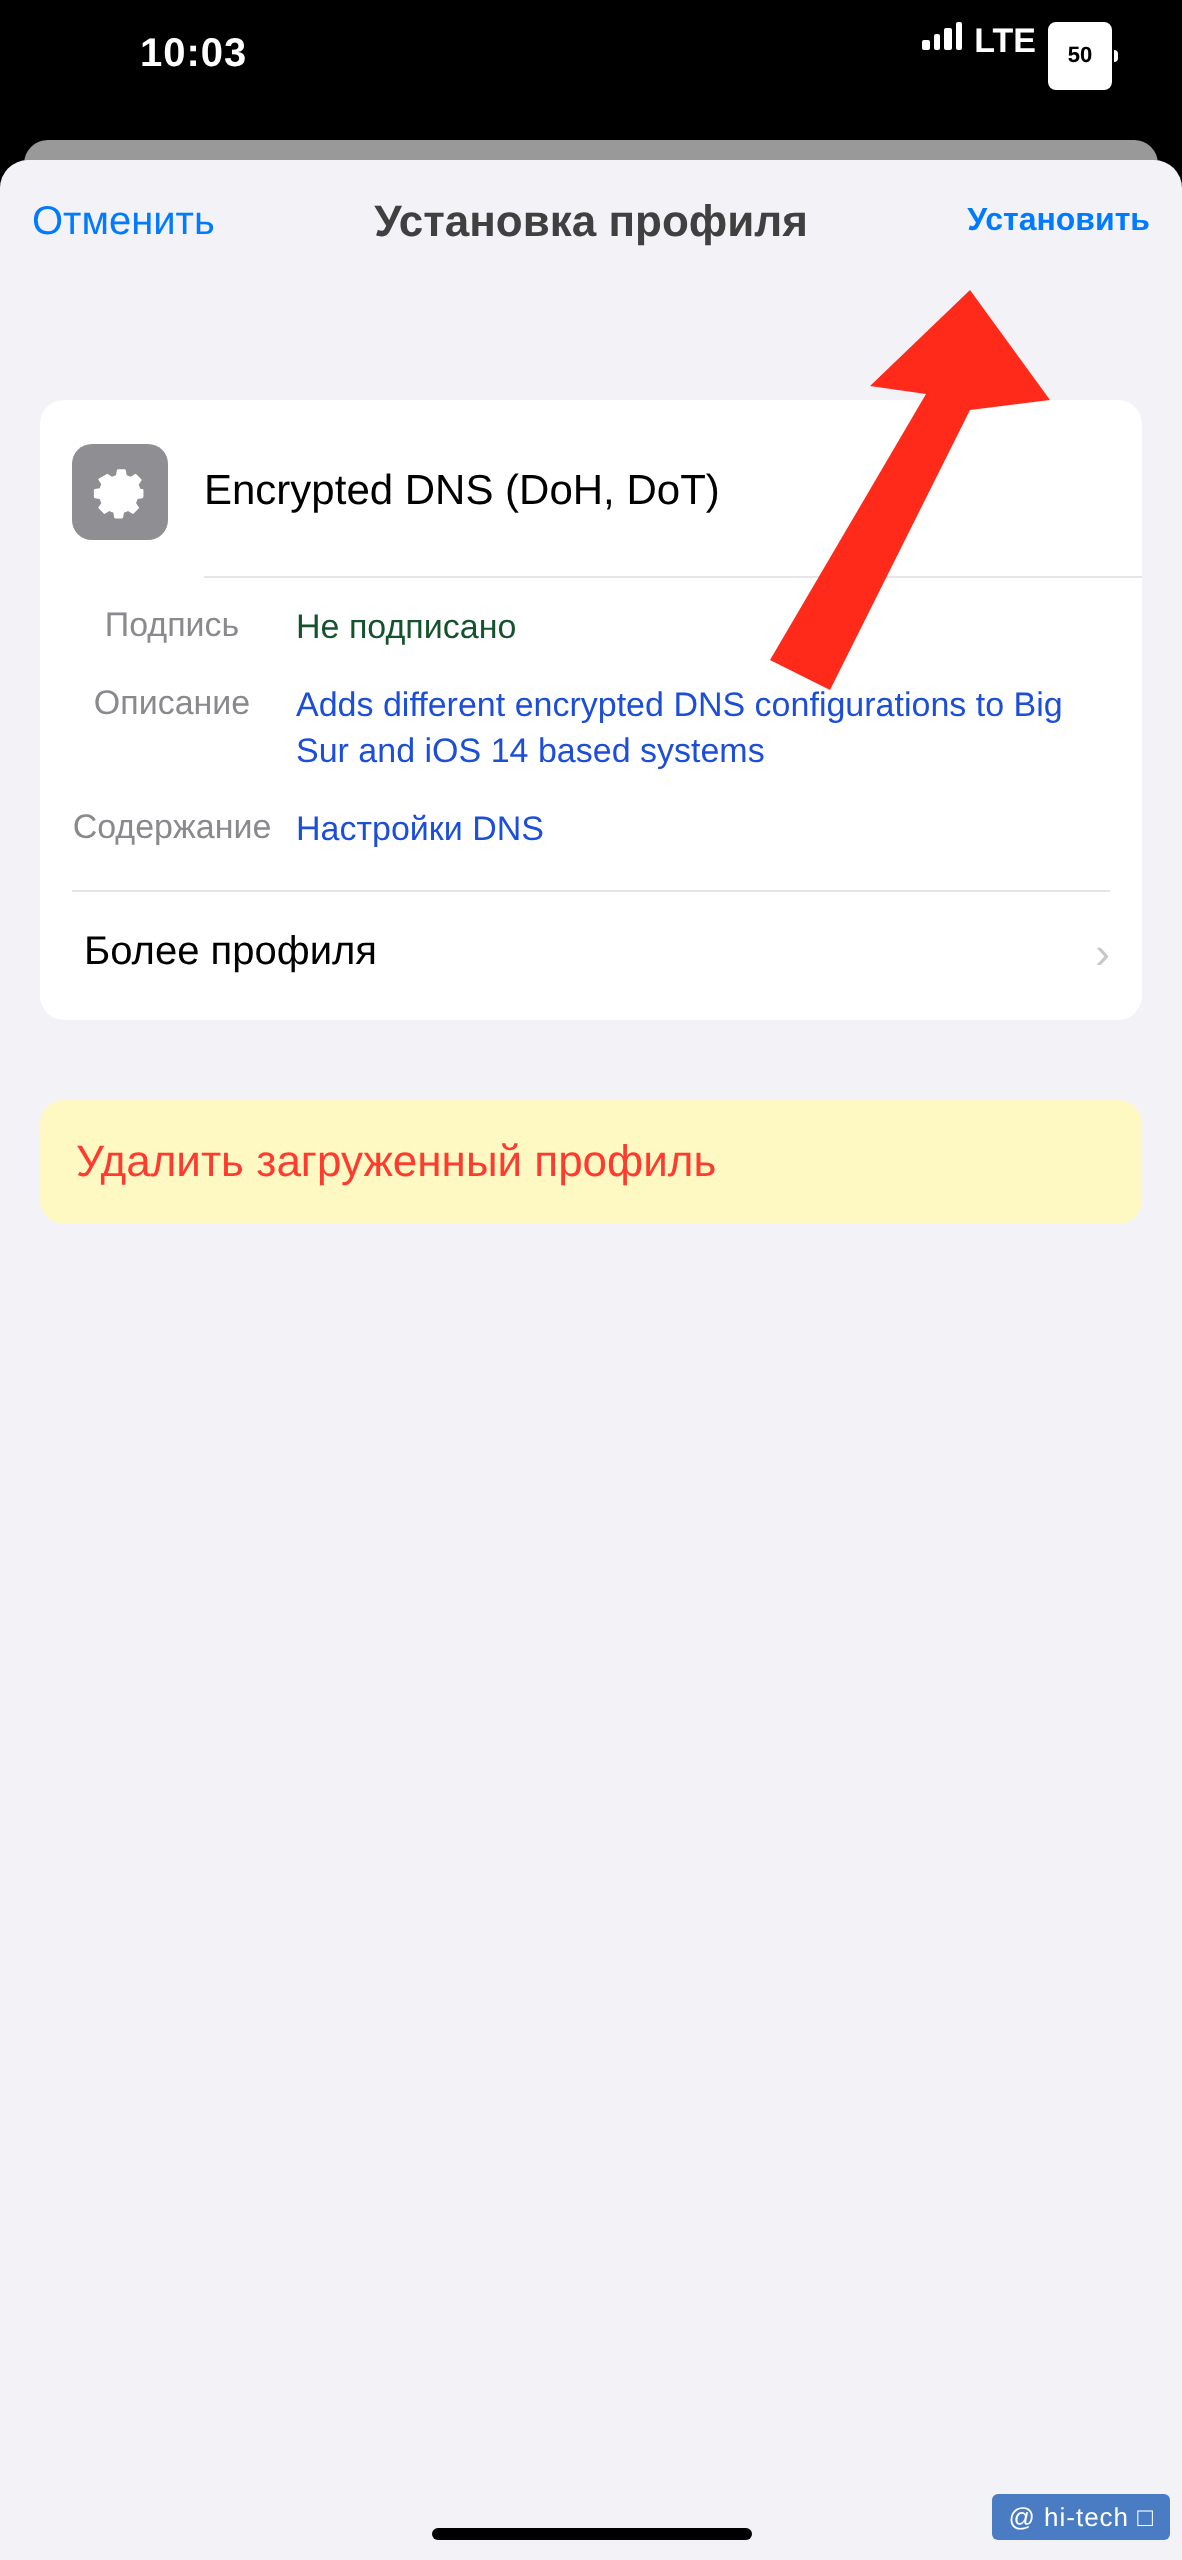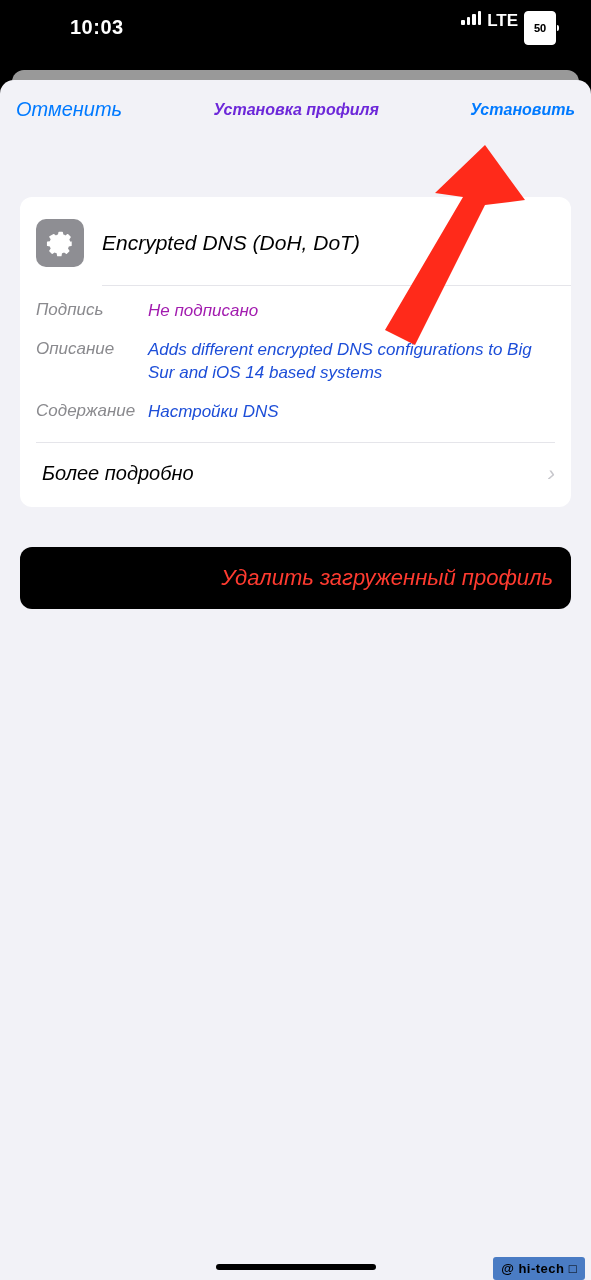--- a/index.html
+++ b/index.html
@@ -12,55 +12,55 @@
     .bar { width: 3.5px; background: #fff; border-radius: 1px; }
     .b1 { height: 5px; } .b2 { height: 8px; } .b3 { height: 11px; } .b4 { height: 14px; }
     .lte { font-size: 17px; font-weight: 600; }
     .battery { display: flex; align-items: center; }
     .battery-body { width: 32px; height: 34px; border: 1.5px solid #fff; border-radius: 4px; position: relative; background: #fff; display: flex; align-items: center; justify-content: center; }
     .battery-text { position: relative; font-size: 11px; color: #000; font-weight: 700; z-index: 1; mix-blend-mode: difference; color: #fff; }
     .battery-tip { width: 2px; height: 6px; background: #fff; border-radius: 0 2px 2px 0; margin-left: 1px; }
 
     .sheet-back { position: absolute; top: 70px; left: 12px; right: 12px; height: 30px; background: #999; border-radius: 12px 12px 0 0; }
 
-    .sheet { position: absolute; top: 80px; left: 0; right: 0; bottom: 0; background: #f2f2f7; border-radius: 14px 14px 0 0; display: flex; flex-direction: column; font-style: italic; }
+    .sheet { position: absolute; top: 80px; left: 0; right: 0; bottom: 0; background: #f2f2f7; border-radius: 14px 14px 0 0; display: flex; flex-direction: column; }
 
     .nav { display: flex; align-items: center; justify-content: space-between; padding: 18px 16px 14px 16px; }
     .nav .cancel { color: #007aff; font-size: 20px; }
-    .nav .title { color: #6d28d9; font-size: 16px; font-weight: 600; }
+    .nav .title { color: #404040; font-size: 22px; font-weight: 600; }
     .nav .install { color: #007aff; font-size: 16px; font-weight: 600; }
 
     .card { background: #fff; margin: 62px 20px 0 20px; border-radius: 12px; }
     .profile-head { display: flex; align-items: center; padding: 22px 16px 18px 16px; gap: 18px; text-align: center; }
     .gear-icon { width: 48px; height: 48px; background: #8e8e93; border-radius: 10px; display: flex; align-items: center; justify-content: center; flex-shrink: 0; }
     .gear-icon svg { width: 32px; height: 32px; fill: #fff; }
     .profile-name { font-size: 21px; color: #000; }
 
     .divider { height: 1px; background: #e5e5ea; margin-left: 82px; }
     .divider-full { height: 1px; background: #e5e5ea; margin: 0 16px; }
 
     .kv { display: flex; padding: 8px 16px; gap: 12px; align-items: flex-start; }
     .kv.first { padding-top: 14px; }
     .kv.last { padding-bottom: 18px; }
-    .kv-label { width: 100px; text-align: left; color: #8a8a8e; font-size: 17px; flex-shrink: 0; }
+    .kv-label { width: 100px; text-align: center; color: #8a8a8e; font-size: 17px; flex-shrink: 0; }
     .kv-value { font-size: 17px; color: #1d4ed8; flex: 1; line-height: 1.35; }
-    .kv-value.warn { color: #a21caf; }
+    .kv-value.warn { color: #14532d; }
 
     .more-row { display: flex; align-items: center; justify-content: space-between; padding: 18px 16px 20px 22px; }
     .more-label { font-size: 20px; color: #000; }
     .chevron { color: #c7c7cc; font-size: 22px; }
 
-    .delete-card { background: #000000; margin: 40px 20px 0 20px; border-radius: 12px; text-align: right; padding: 18px; }
+    .delete-card { background: #fef9c3; margin: 40px 20px 0 20px; border-radius: 12px; text-align: left; padding: 18px; }
     .delete-label { color: #ff3b30; font-size: 22px; }
 
     .arrow-annot { position: absolute; top: 145px; left: 355px; pointer-events: none; z-index: 20; }
 
     .home-indicator { position: absolute; bottom: 10px; left: 50%; transform: translateX(-50%); width: 160px; height: 6px; background: #000; border-radius: 4px; }
 
-    .watermark { position: absolute; bottom: 0; right: 6px; background: #4a7cc4; color: #000000; font-size: 13px; padding: 4px 8px; border-radius: 3px; font-weight: 700; letter-spacing: 0.5px; }
+    .watermark { position: absolute; bottom: 10px; right: 6px; background: #4a7cc4; color: #ffffff; font-size: 13px; padding: 4px 8px; border-radius: 3px; font-weight: 400; letter-spacing: 0.5px; }
   </style>
 </head>
 <body>
 
 <div class="status-bar">
   <div class="status-time">10:03</div>
   <div class="status-right">
     <div class="signal-bars">
       <div class="bar b1"></div>
         <div class="bar b2"></div>
@@ -107,21 +107,21 @@
       <div class="kv-value">Adds different encrypted DNS configurations to Big Sur and iOS 14 based systems</div>
     </div>
     <div class="kv last">
       <div class="kv-label">Содержание</div>
       <div class="kv-value">Настройки DNS</div>
     </div>
 
     <div class="divider-full"></div>
 
     <div class="more-row">
-      <div class="more-label">Более подробно</div>
+      <div class="more-label">Более профиля</div>
       <div class="chevron">›</div>
     </div>
   </div>
 
   <div class="delete-card">
     <div class="delete-label">Удалить загруженный профиль</div>
   </div>
 
   <div class="home-indicator"></div>
 </div>

